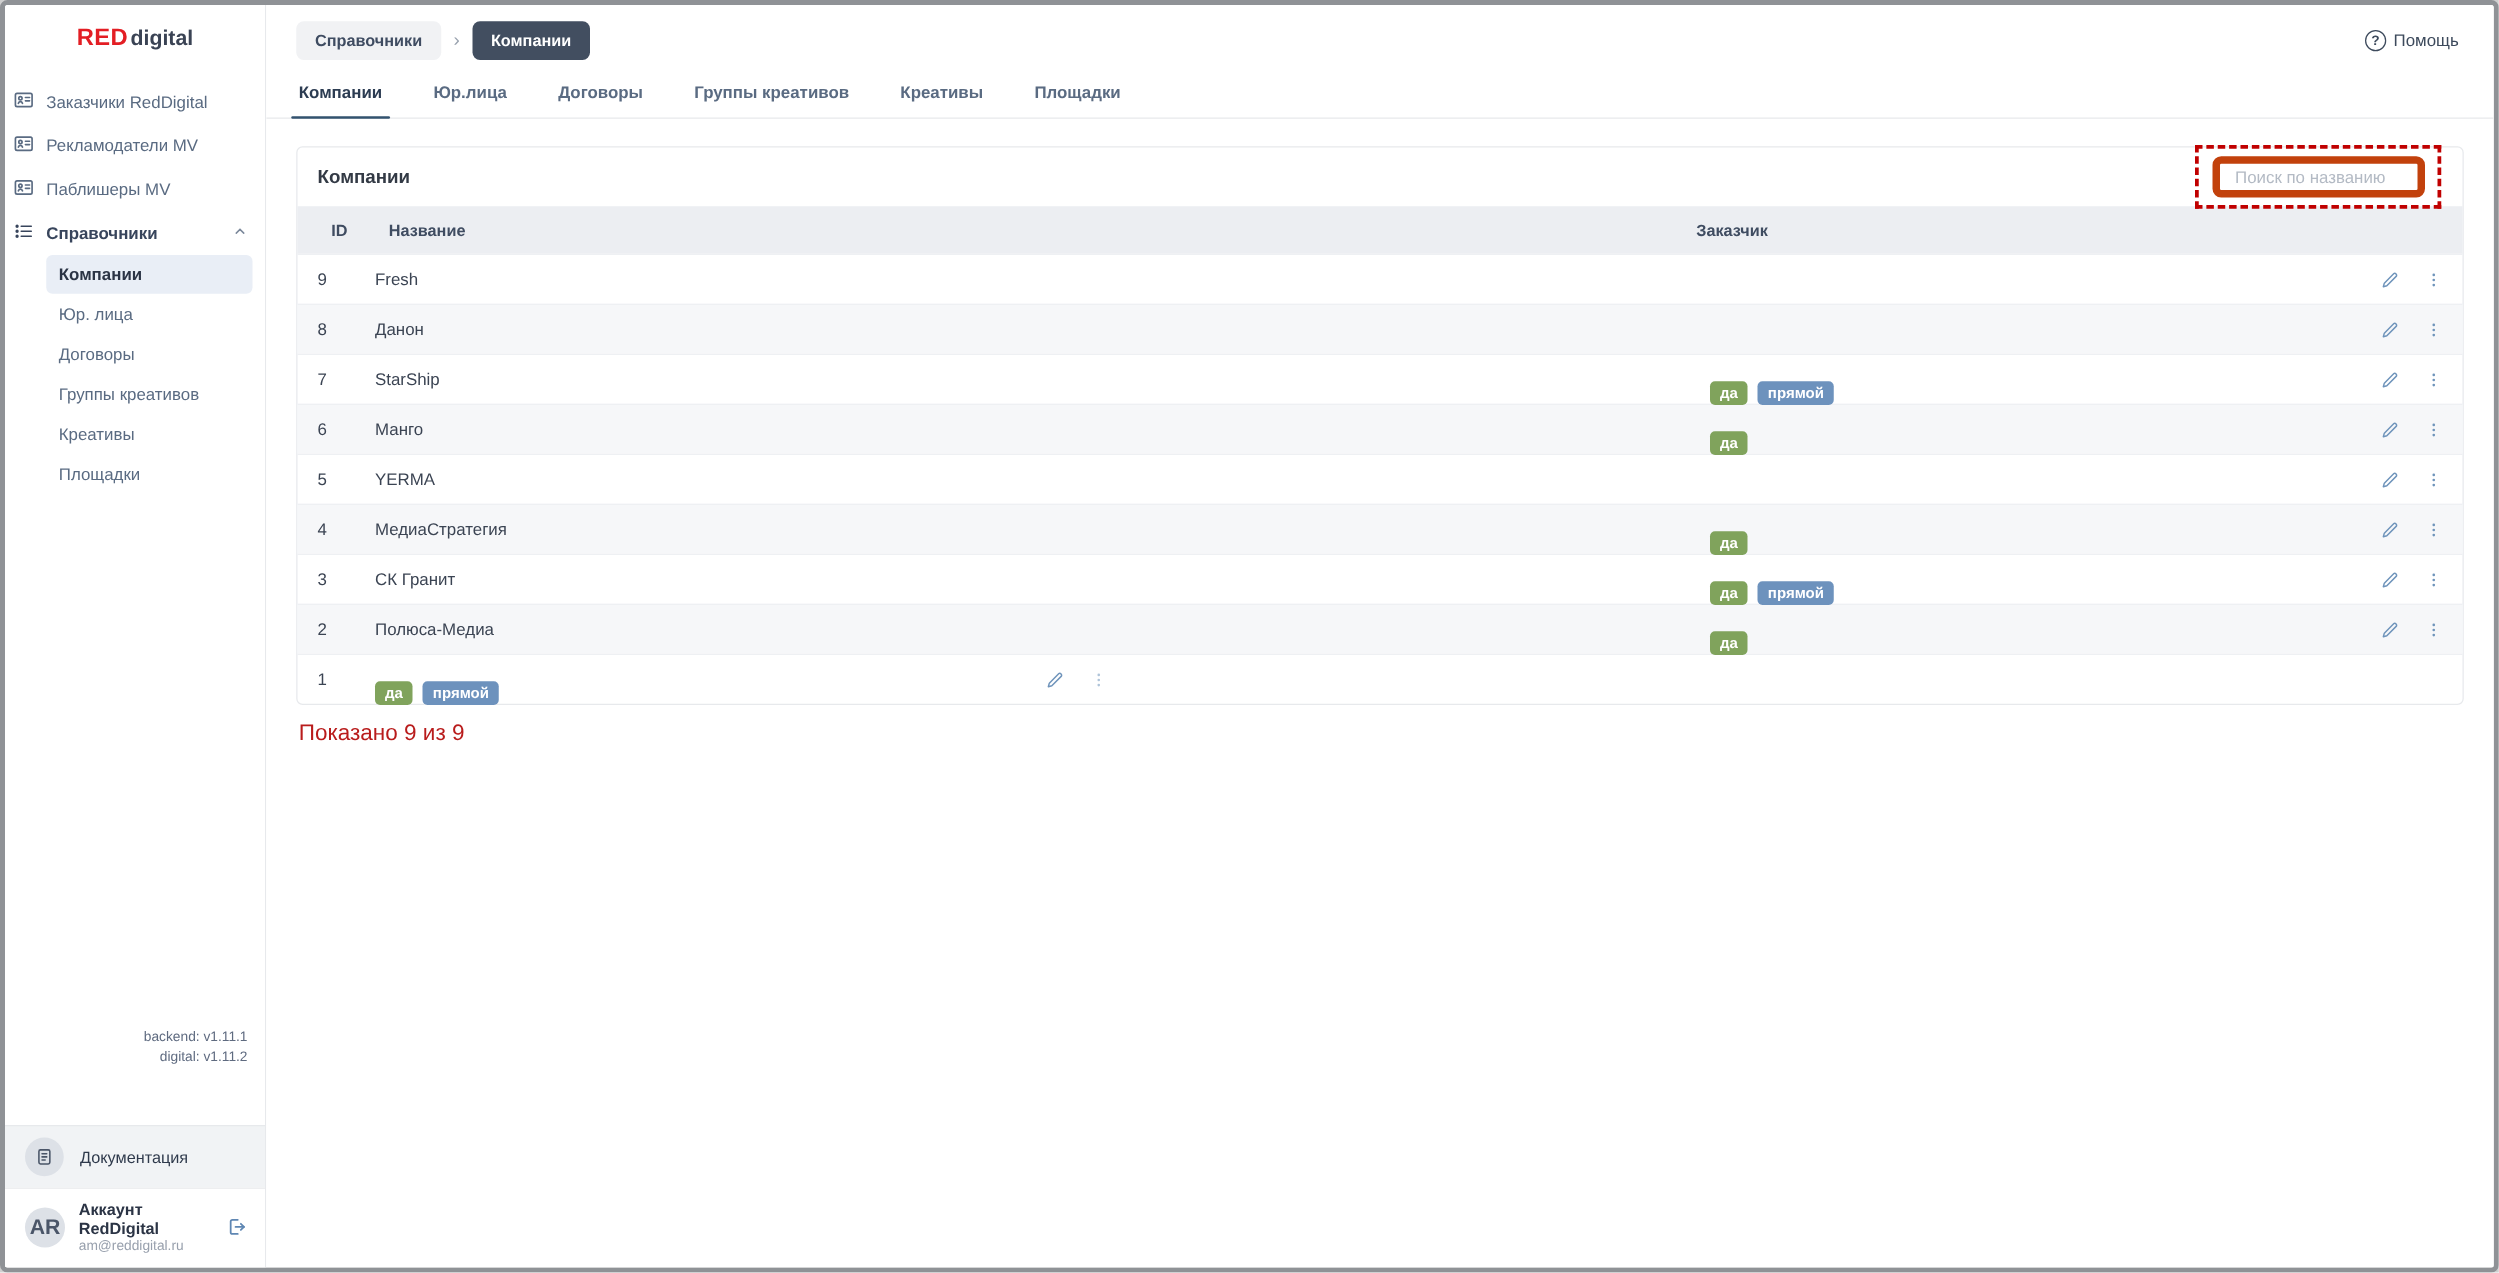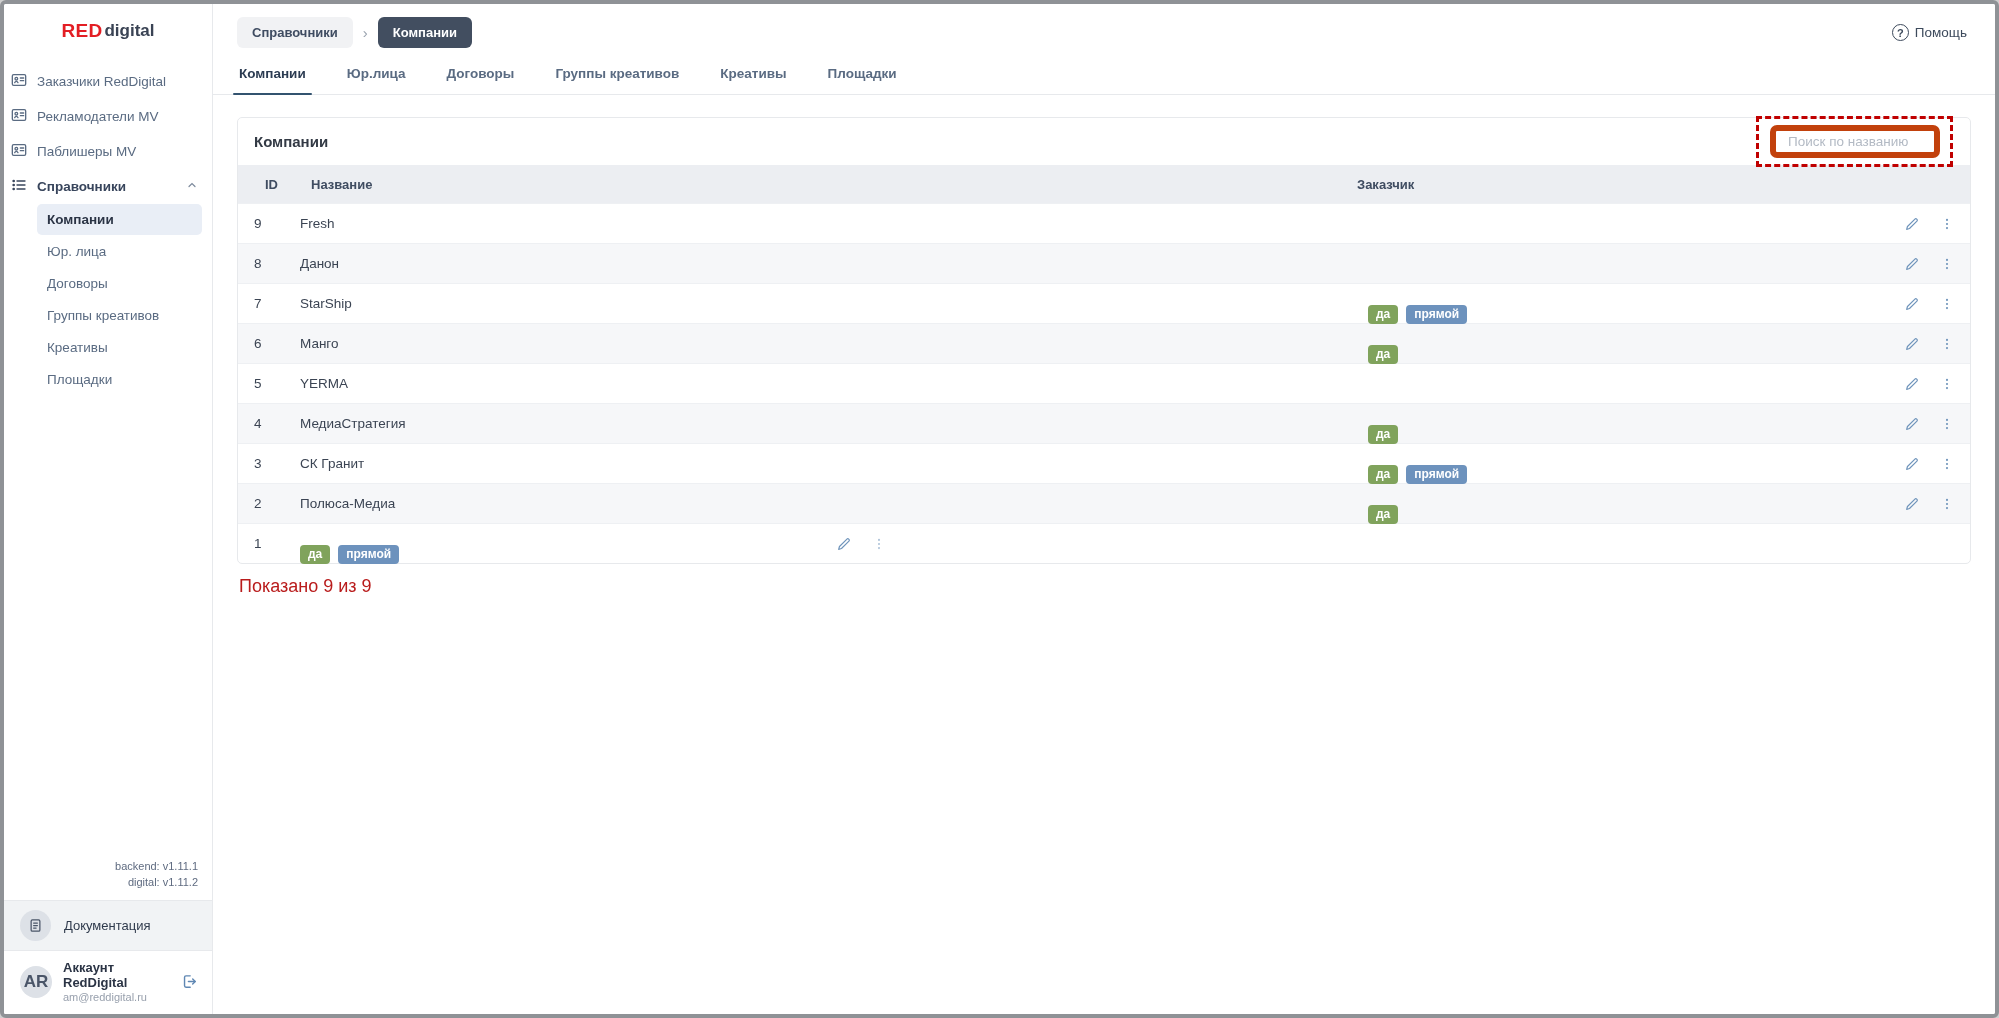--- a/index.html
+++ b/index.html
@@ -37,21 +37,21 @@
   .sub-item {
     padding:8px 10px; font-size:13.5px; color:#5a6b82;
     border-radius:5px; cursor:pointer; margin-bottom:1px;
   }
   .sub-item.active { background:#e9eef6; color:#2b3445; font-weight:700; }
 
   .side-bottom { margin-top:auto; }
   .versions { text-align:right; padding:0 14px 9px 0; font-size:11px; color:#5f6b80; line-height:1.45; }
   .doc-row {
     display:flex; align-items:center; gap:13px; padding:9px 16px;
-    background:#f1f3f5; border-top:1px solid #e7e9ec; cursor:pointer;
+    background:#f1f3f5; border-top:1px solid #e7e9ec; cursor:pointer;margin-top:36px;
   }
   .circle-ic {
     width:31px; height:31px; border-radius:50%; background:#dde1e7;
     display:flex; align-items:center; justify-content:center; flex:0 0 auto;
   }
   .doc-row .lbl { font-size:13px; color:#2f3a4c; }
   .account-row {
     display:flex; align-items:center; gap:11px; padding:9px 14px 11px 16px;
     background:#fff; border-top:1px solid #e7e9ec; cursor:pointer;
   }

